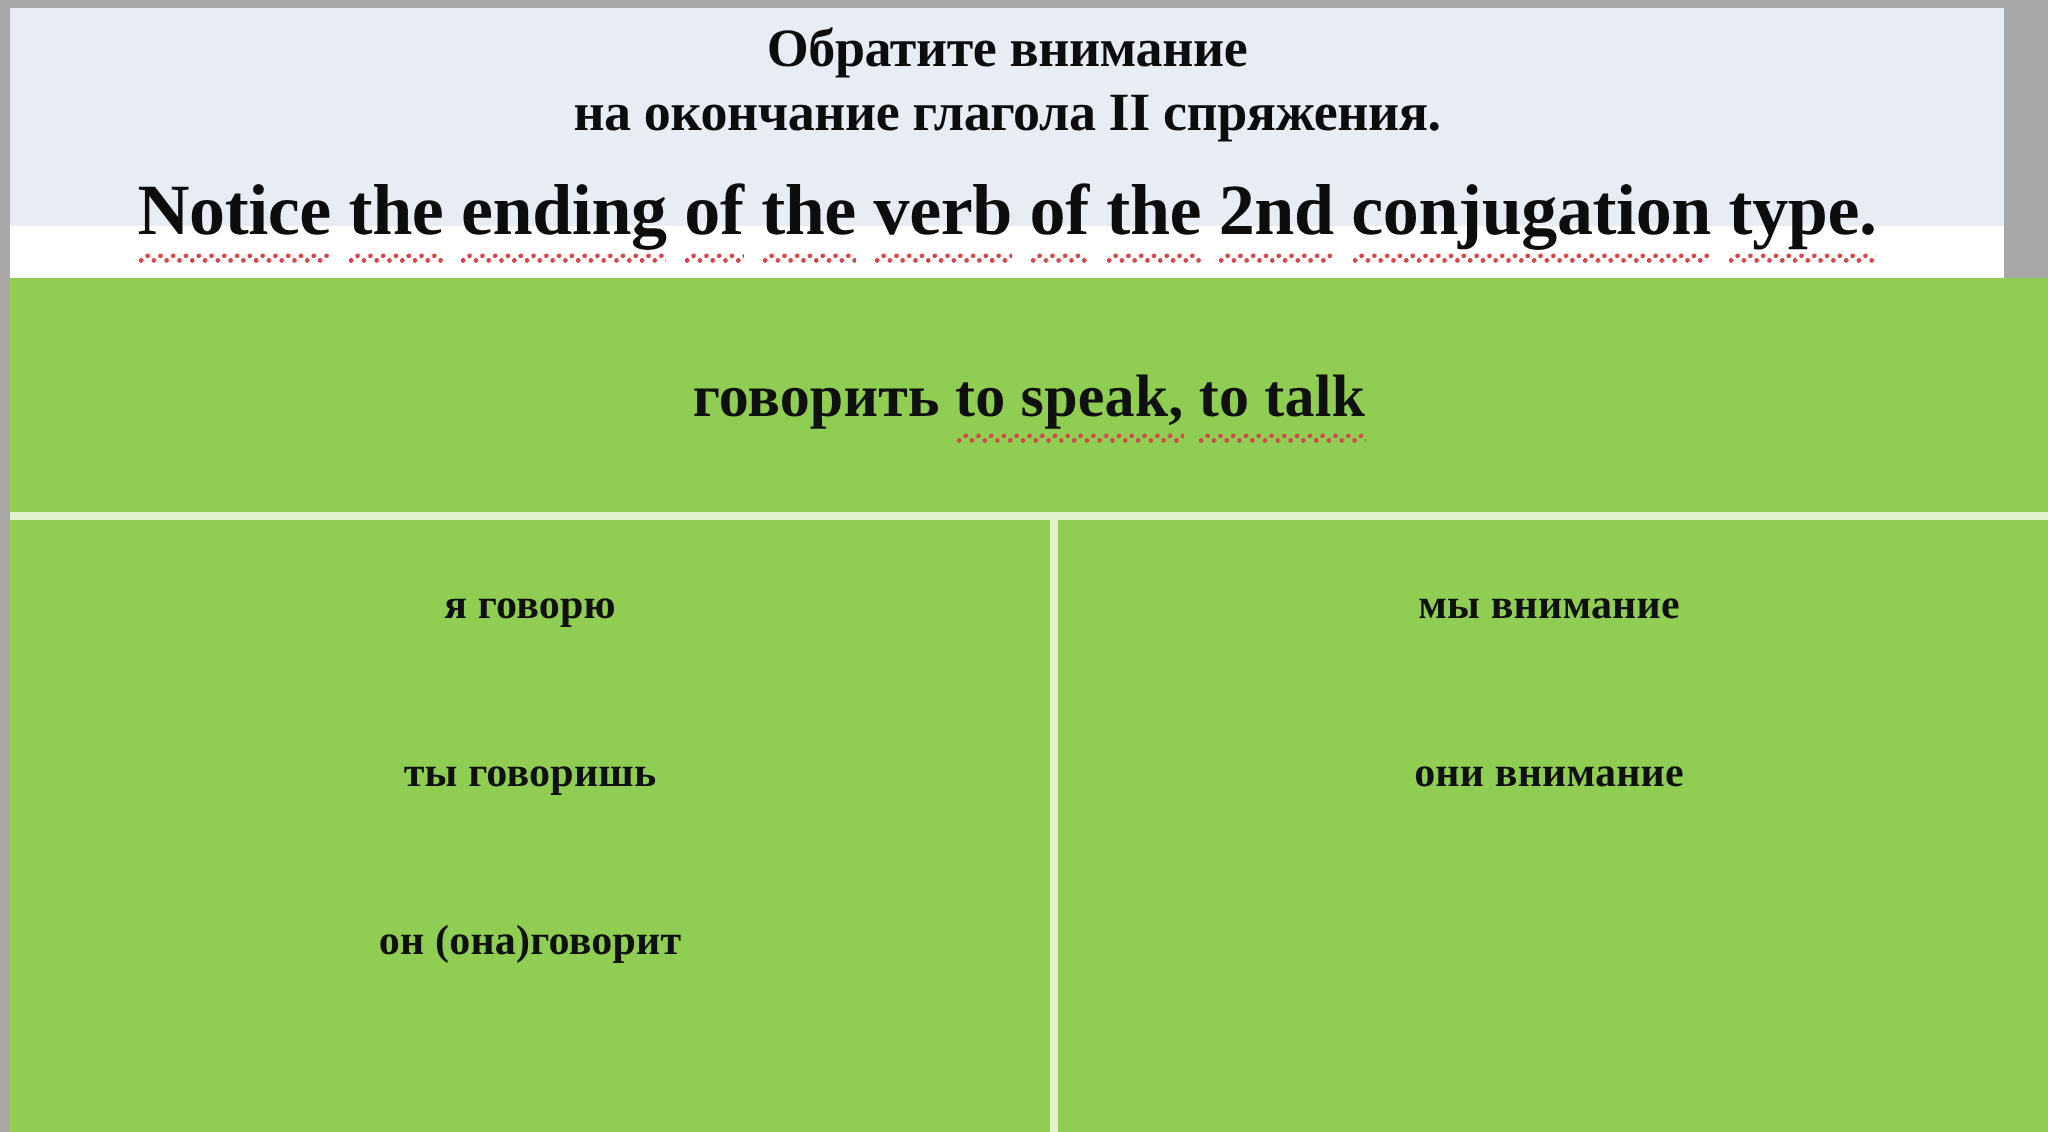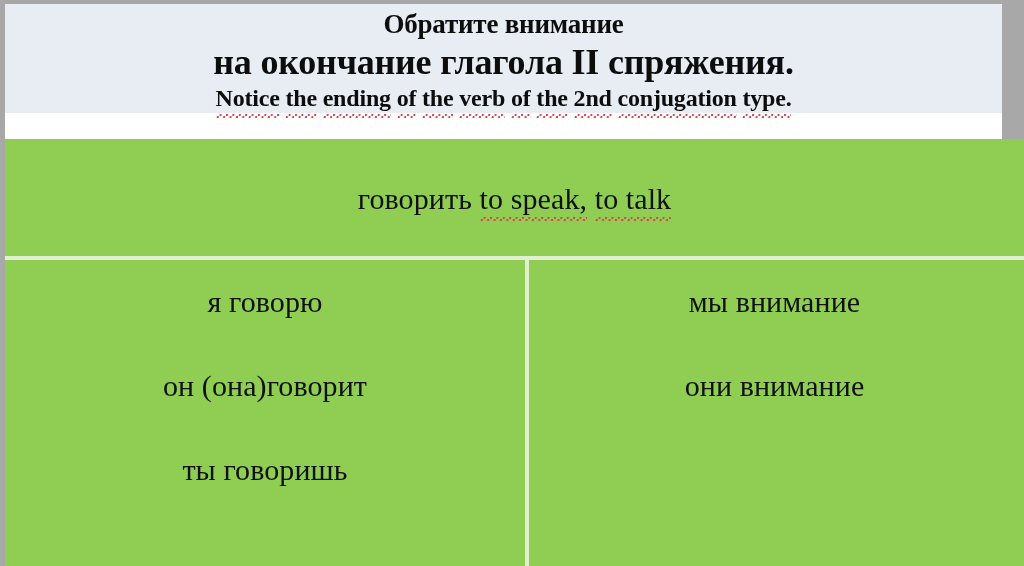--- a/index.html
+++ b/index.html
@@ -58,22 +58,22 @@
   }
   .notice-line {
     color: #0d0d0d;
     font-weight: bold;
     text-align: center;
     line-height: 1.18;
     white-space: nowrap;
     letter-spacing: -0.2px;
   }
   .notice-line.l1 { font-size: 27px; }
-  .notice-line.l2 { font-size: 36px; }
-  .notice-line.l3 { font-size: 24px; margin-top: 1px; }
+  .notice-line.l2 { font-size: 27px; }
+  .notice-line.l3 { font-size: 36px; margin-top: 11px; }
 
   
   .sq {
     position: relative;
     display: inline-block;
     background-image:
       radial-gradient(circle at 1.6px 4.2px, #d2484d 1.05px, rgba(0,0,0,0) 1.25px),
       radial-gradient(circle at 4.8px 1.9px, #d2484d 1.05px, rgba(0,0,0,0) 1.25px);
     background-size: 6.4px 6px;
     background-repeat: repeat-x;
@@ -95,21 +95,21 @@
     position: absolute;
     left: 0; top: 0;
     width: 1019px;
     height: 119px;
     display: flex;
     align-items: center;
     justify-content: center;
   }
   .verb-text {
     font-size: 30px;
-    font-weight: normal;
+    font-weight: bold;
     color: #101010;
     white-space: nowrap;
     letter-spacing: 0.1px;
   }
 
   .hdivider {
     position: absolute;
     left: 0;
     top: 117px;
     width: 1019px;
@@ -145,22 +145,22 @@
   }
 
   .cell {
     height: 84px;
     display: flex;
     align-items: center;
     justify-content: center;
     width: 100%;
   }
   .cell-text {
-    font-size: 30px;
-    font-weight: normal;
+    font-size: 21px;
+    font-weight: bold;
     color: #101010;
     white-space: nowrap;
     letter-spacing: 0.1px;
   }
 </style>
 </head>
 <body>
 
 <div id="slide">
 
@@ -185,24 +185,24 @@
     <div class="hdivider"></div>
     <div class="vdivider"></div>
 
     <div class="grid">
 
       <div class="col col-left">
         <div class="cell">
           <span class="cell-text">я говорю</span>
         </div>
         <div class="cell">
+          <span class="cell-text">ты говоришь</span>
+        </div>
+        <div class="cell">
           <span class="cell-text">он (она)говорит</span>
-        </div>
-        <div class="cell">
-          <span class="cell-text">ты говоришь</span>
         </div>
       </div>
 
       <div class="col col-right">
         <div class="cell">
           <span class="cell-text">мы внимание</span>
         </div>
         <div class="cell">
           <span class="cell-text">они внимание</span>
         </div>

